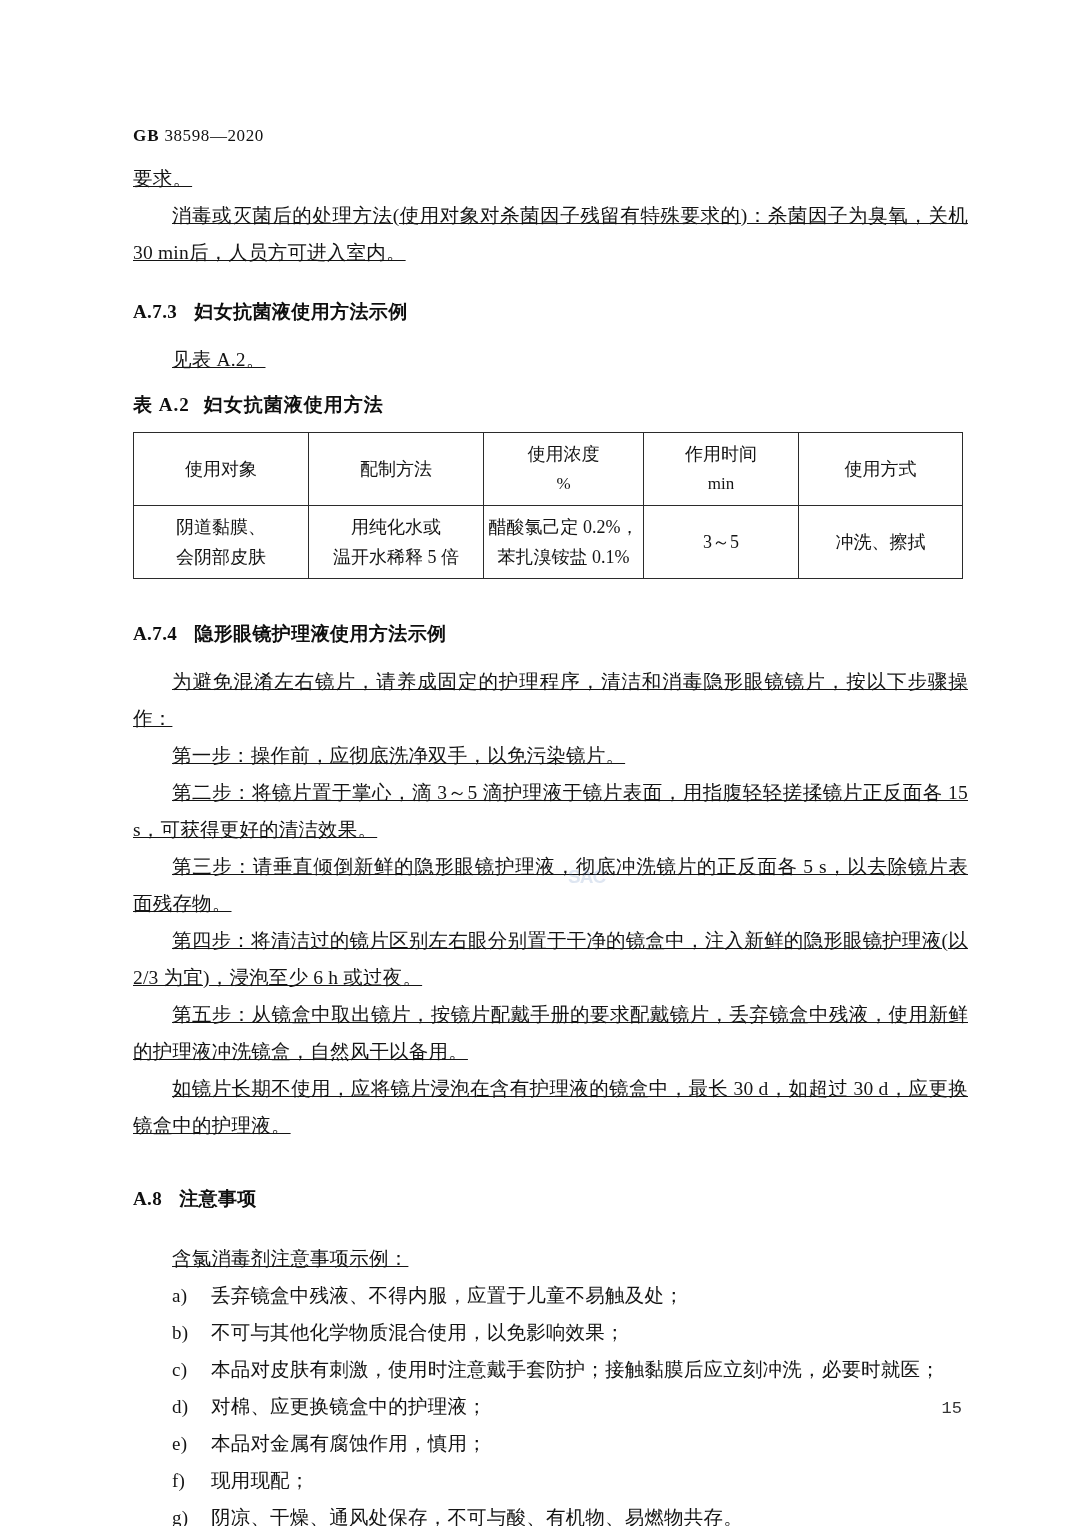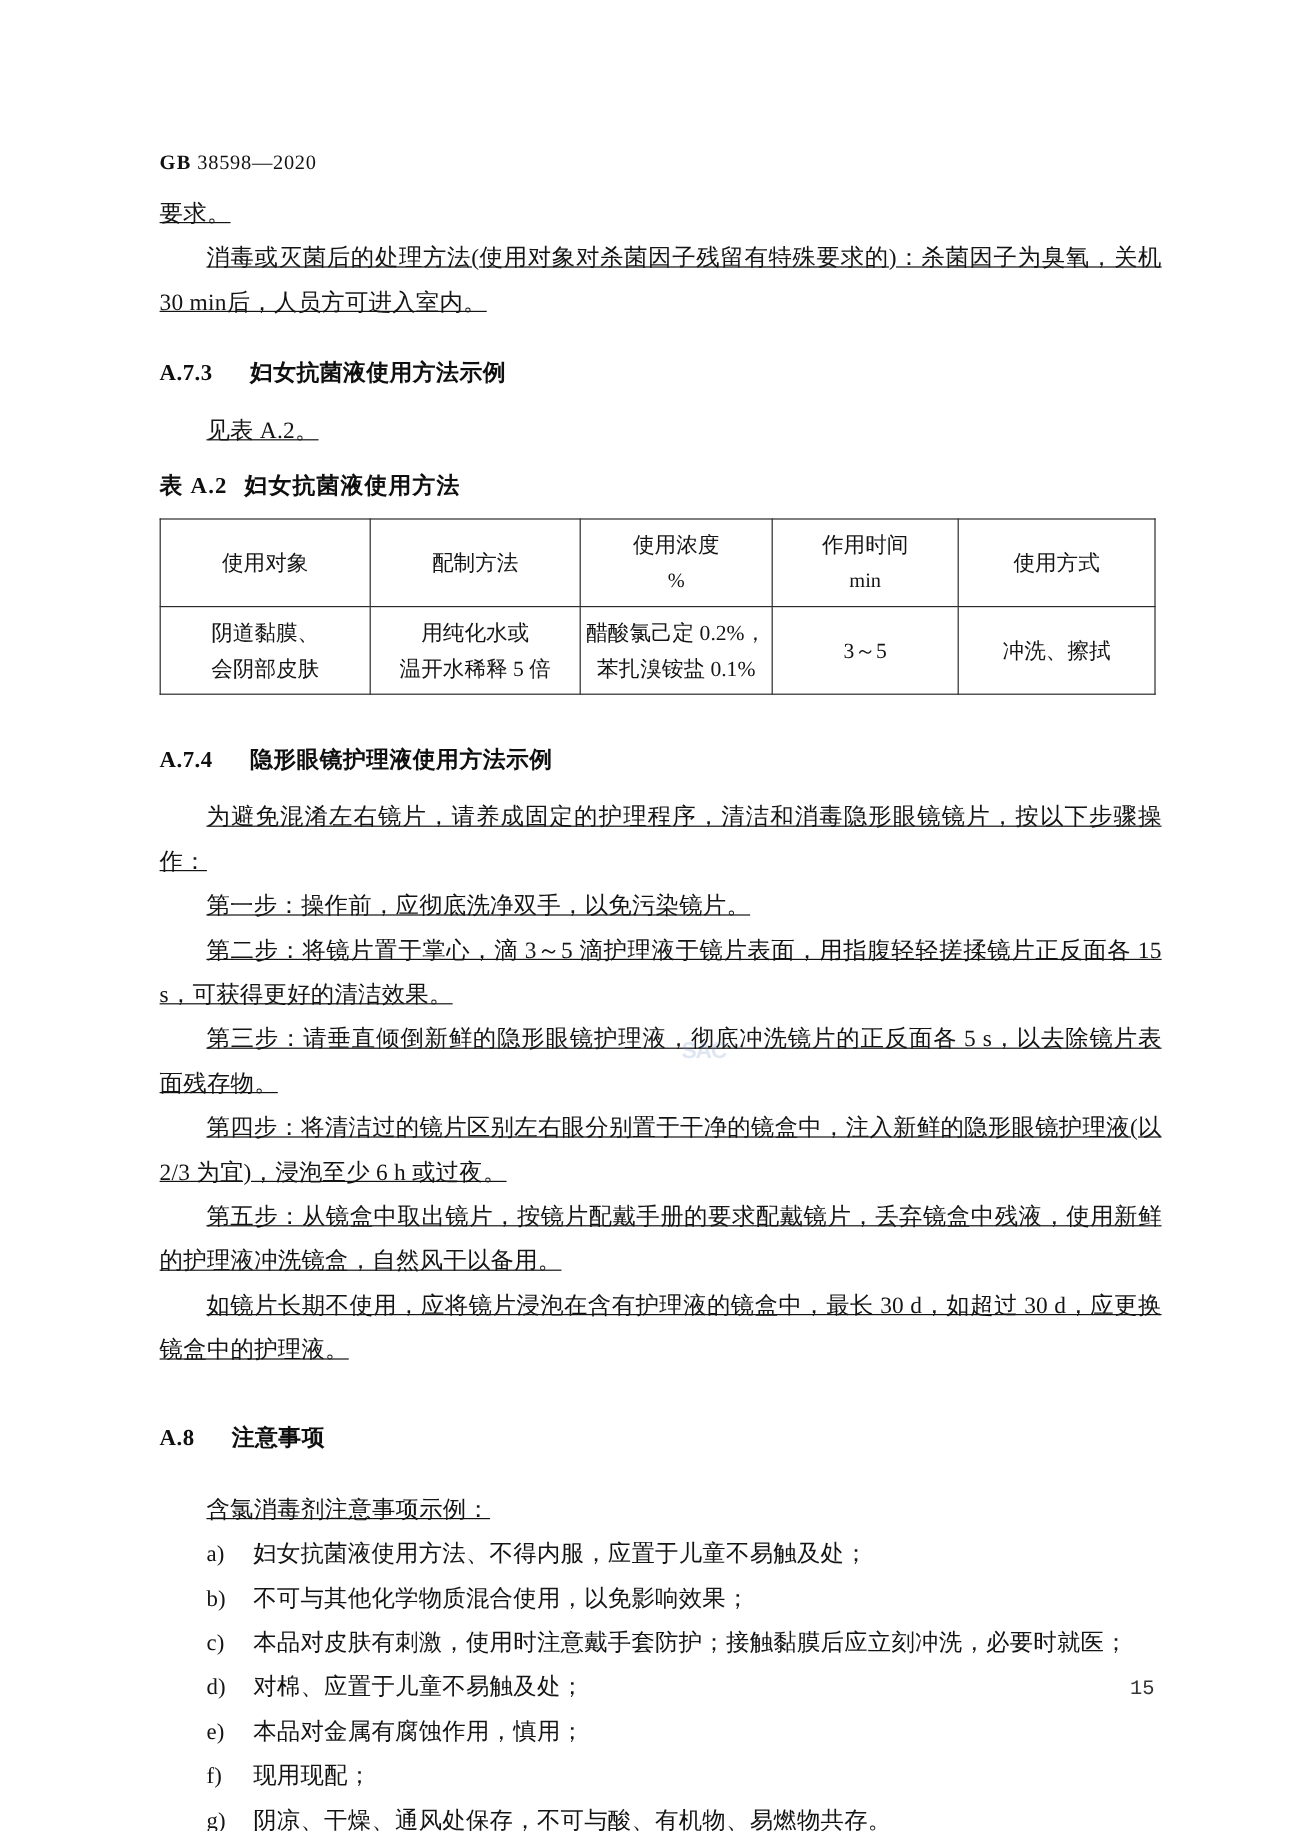--- a/index.html
+++ b/index.html
@@ -72,21 +72,21 @@
     font-family: "Liberation Sans", "DejaVu Sans", sans-serif;
     font-size: 19px;
     font-weight: bold;
     letter-spacing: 0.4px;
     line-height: 30px;
     color: #0f0f0f;
   }
   h3.sec-heading .num {
     font-family: "Liberation Serif", serif;
     font-weight: bold;
-    margin-right: 31px;
+    margin-right: 17px;
   }
 
   
   .table-caption {
     margin: 0;
     text-align: left;
     font-family: "Liberation Sans", "DejaVu Sans", sans-serif;
     font-size: 19px;
     font-weight: bold;
     letter-spacing: 1px;
@@ -287,33 +287,33 @@
       <span class="num">A.8</span><span>注意事项</span>
     </h3>
 
     <div class="gap-md"></div>
 
     <p class="body-line indent">含氯消毒剂注意事项示例：</p>
 
     <ul class="letter-list">
       <li>
         <span class="marker">a)</span>
-        <span>妇女抗菌液使用方法、不得内服，应置于儿童不易触及处；</span>
+        <span>丢弃镜盒中残液、不得内服，应置于儿童不易触及处；</span>
       </li>
       <li>
         <span class="marker">b)</span>
         <span>不可与其他化学物质混合使用，以免影响效果；</span>
       </li>
       <li>
         <span class="marker">c)</span>
         <span>本品对皮肤有刺激，使用时注意戴手套防护；接触黏膜后应立刻冲洗，必要时就医；</span>
       </li>
       <li>
         <span class="marker">d)</span>
-        <span>对棉、应置于儿童不易触及处；</span>
+        <span>对棉、应更换镜盒中的护理液；</span>
       </li>
       <li>
         <span class="marker">e)</span>
         <span>本品对金属有腐蚀作用，慎用；</span>
       </li>
       <li>
         <span class="marker">f)</span>
         <span>现用现配；</span>
       </li>
       <li>

